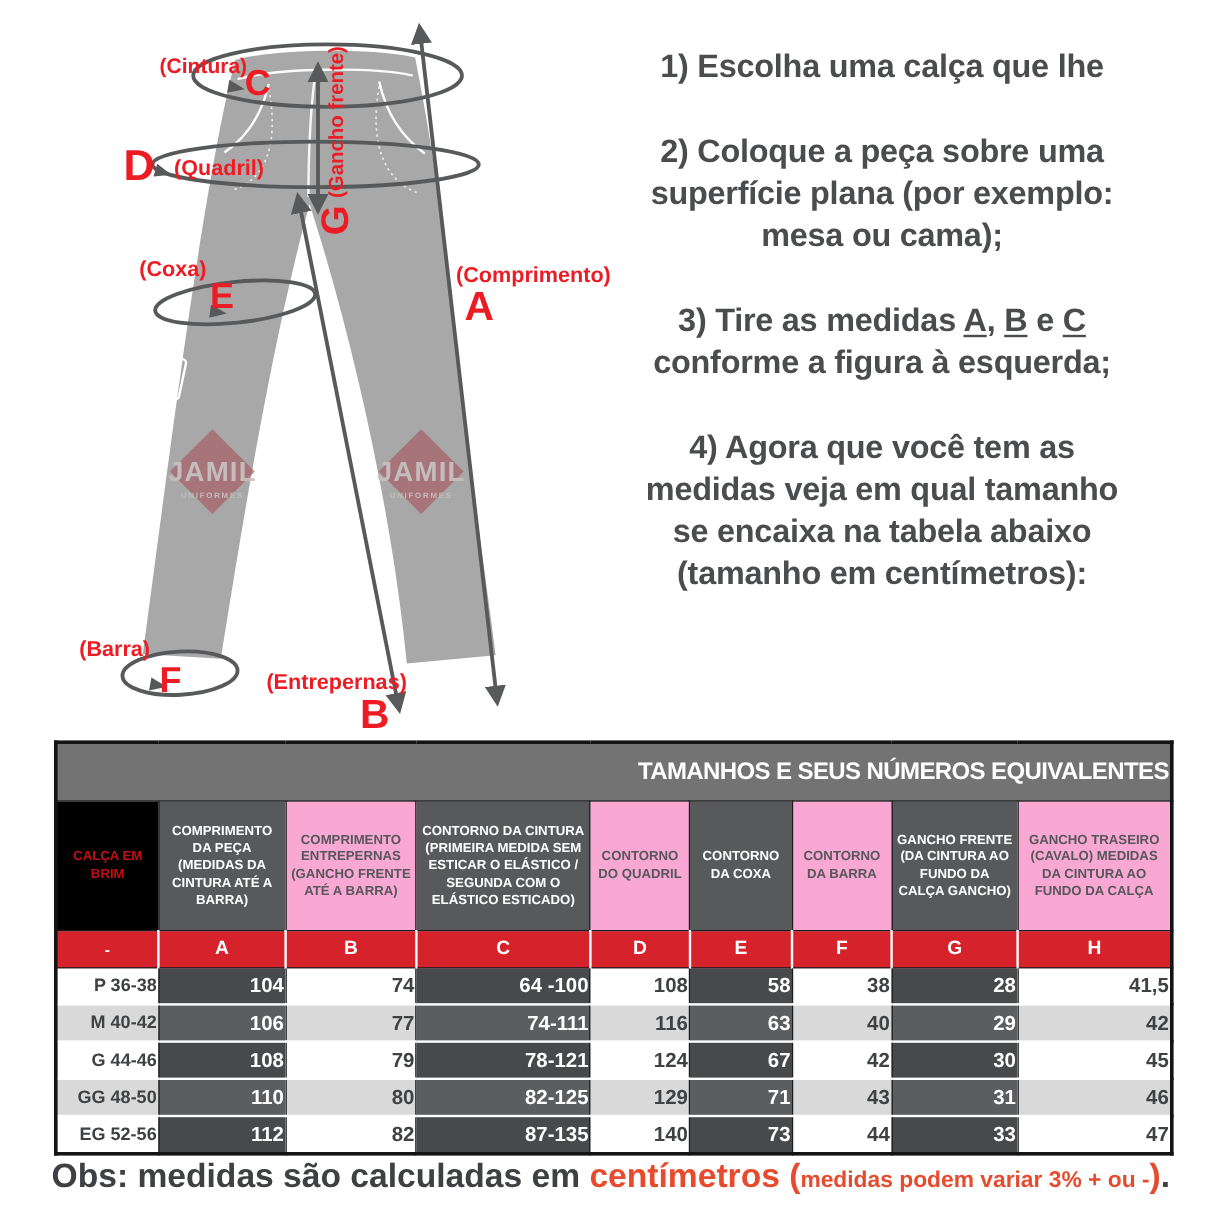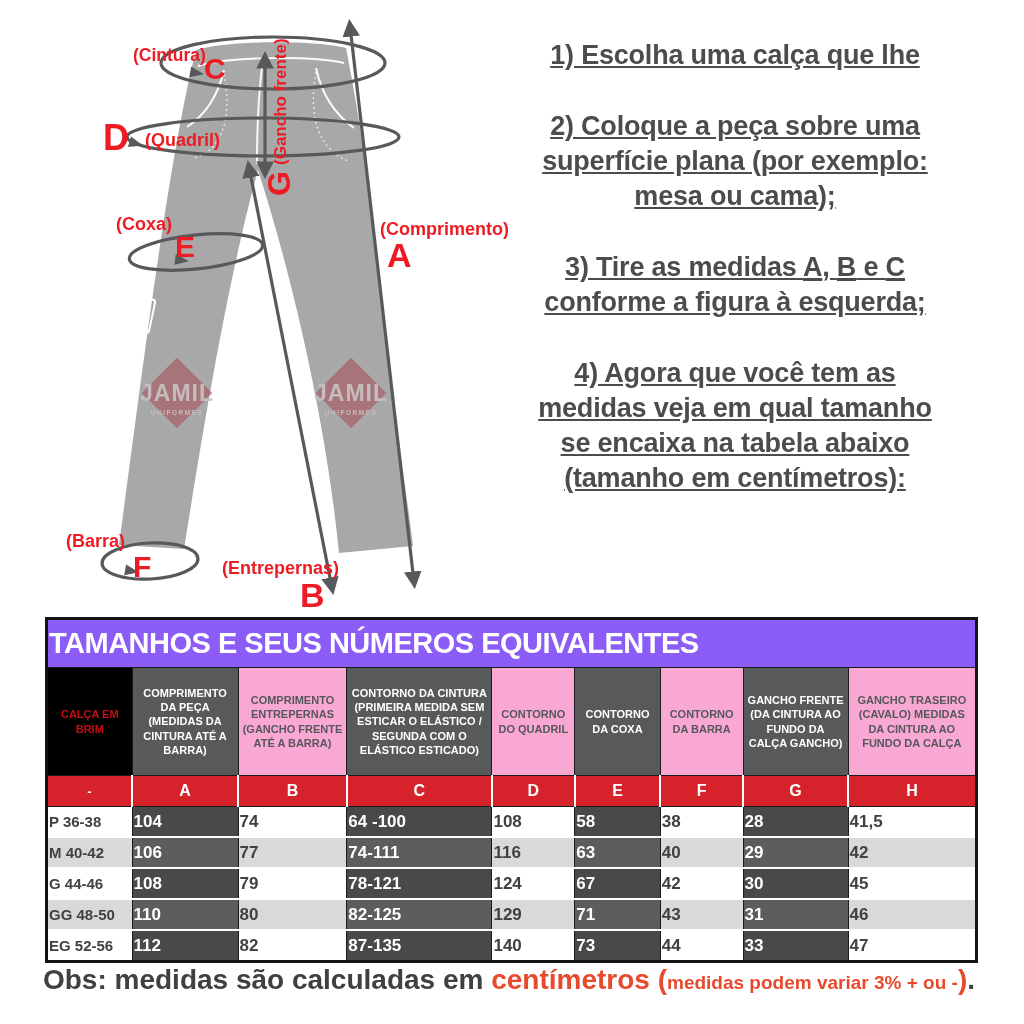--- a/index.html
+++ b/index.html
@@ -11,50 +11,50 @@
   svg.pants { position:absolute; left:0; top:0; }
   svg.pants text { font-family:"Liberation Sans", sans-serif; font-weight:bold; }
   .red-label { fill:#ed1c24; }
 
   
   .instructions {
     position:absolute; left:500px; top:38px; width:470px;
     text-align:center; color:#4b4c4e; font-weight:bold;
     font-size:27px; line-height:35px; letter-spacing:-0.2px;
   }
-  .instructions p { margin:0 0 36px 0;text-decoration:underline; }
+  .instructions p { margin:0 0 36px 0; }
   .instructions .ln { display:block; }
   .instructions .u { text-decoration:underline; text-underline-offset:3px; }
 
   
   table.sizes {
     position:absolute; left:45px; top:617px; width:933px;
     border-collapse:collapse; table-layout:fixed;
     border:3px solid #141414;
   }
   tr.banner th {
-    height:45px; background:#8b5cf6; color:#fff;
-    font-size:29px; font-weight:bold; letter-spacing:-0.5px; text-align:left;
+    height:45px; background:#737373; color:#fff;
+    font-size:20px; font-weight:bold; letter-spacing:-0.5px; text-align:right;
   }
   tr.desc { height:108px; }
   tr.desc td {
     border:1px solid #1c1c1c; font-size:11px; font-weight:bold;
     text-align:center; vertical-align:middle; line-height:1.28; padding:2px 3px;
   }
   td.dkh { background:#58595b; color:#fff; }
   td.lth { background:#f9a8d4; color:#56575a; }
   td.corner { background:#000000; color:#c20e15; font-size:21px; line-height:1.2; font-weight:bold; }
   tr.letters td {
     height:28px; background:#d6222b; color:#fff; font-weight:bold; font-size:16px;
     text-align:center; border-left:2px solid #fff;
     border-top:1px solid #1c1c1c; border-bottom:1px solid #1c1c1c;
   }
   tr.letters td:first-child { border-left:none; font-size:13px; }
   tr.data td {
-    height:27px; text-align:left; font-weight:bold; font-size:17px;
+    height:27px; text-align:right; font-weight:bold; font-size:17px;
     border-left:1px solid #1c1c1c; border-top:2px solid #fff; color:#3f4143;
   }
   tr.data td:first-child { font-size:15px; border-left:none; }
   tr.data.first td { border-top:1px solid #1c1c1c; }
   tr.data td.dk { color:#fff; }
   tr.data.odd  td.dk { background:#48494b; }
   tr.data.even td.dk { background:#5c5d5f; }
   tr.data.odd  td.lt { background:#ffffff; }
   tr.data.even td.lt { background:#d9d9d9; }
 

